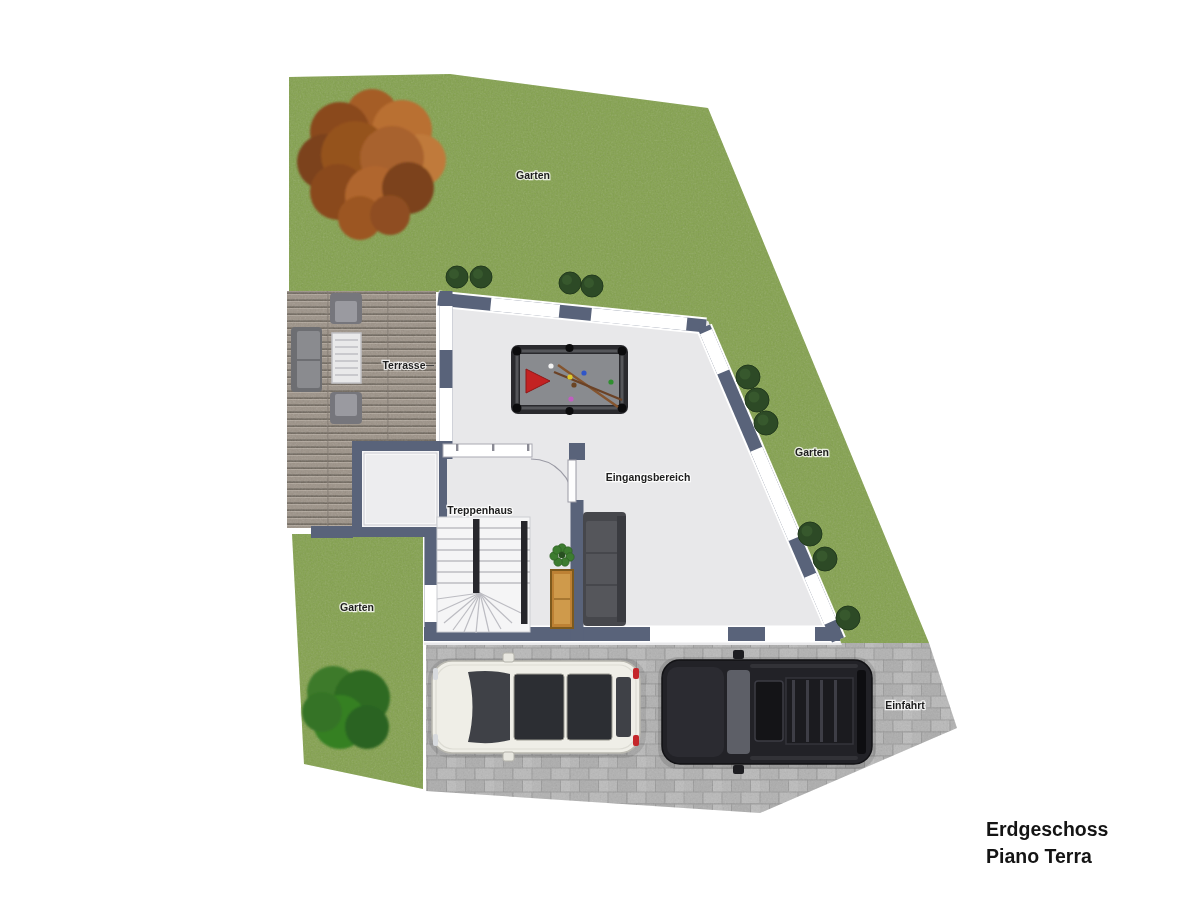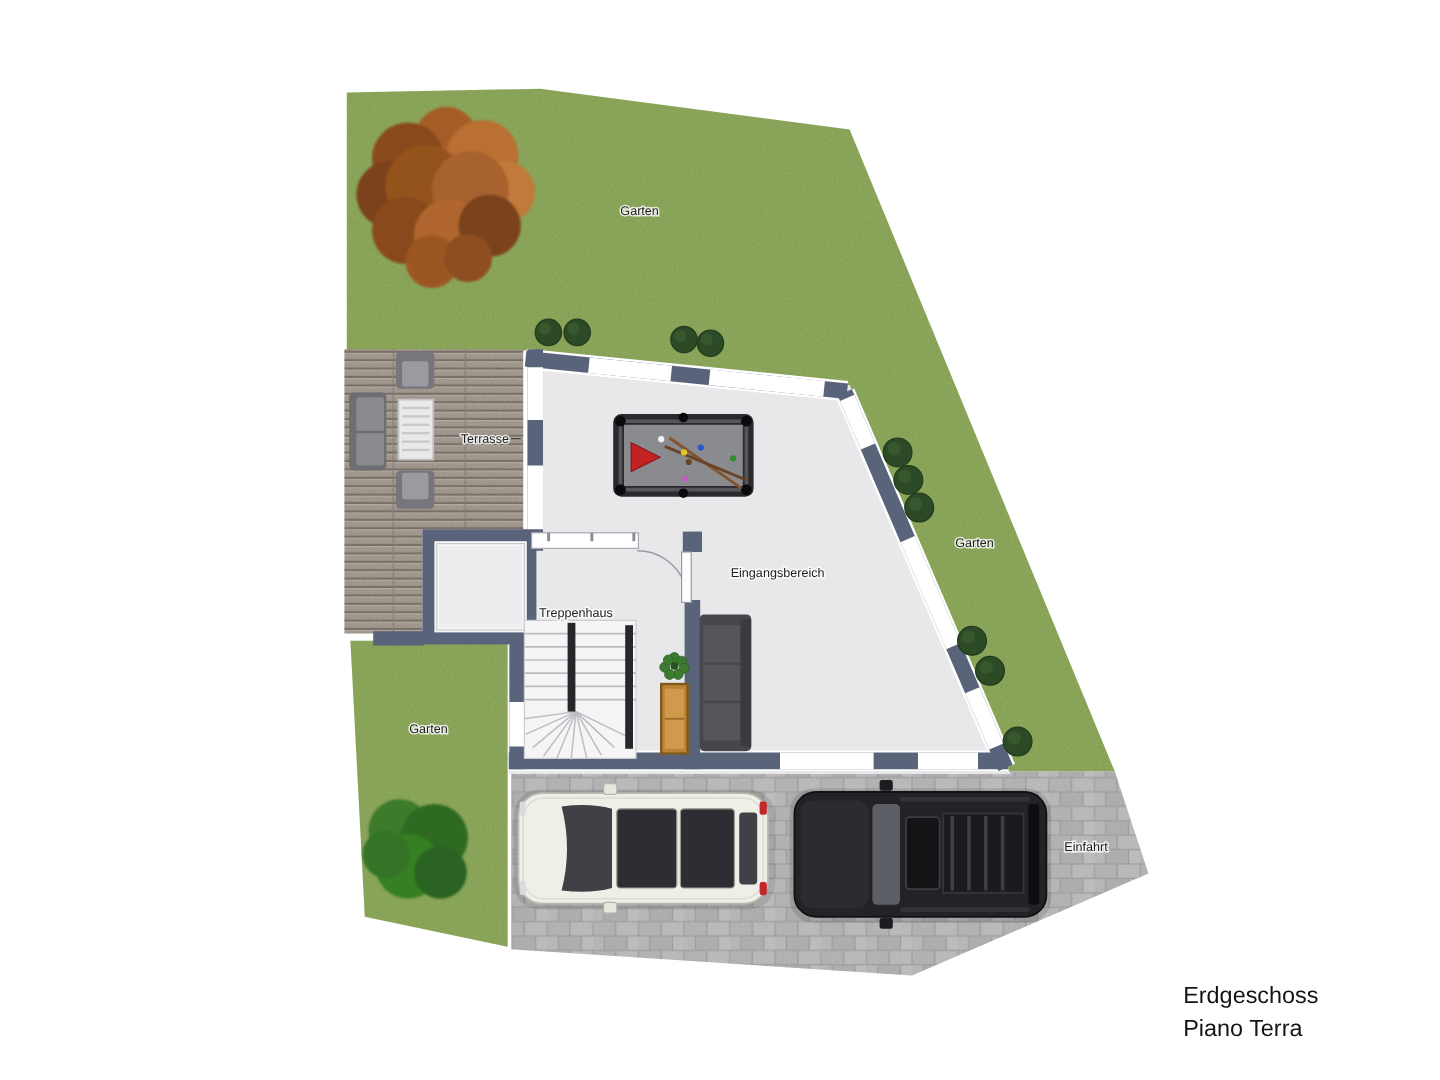--- a/index.html
+++ b/index.html
@@ -1,16 +1,16 @@
 <!DOCTYPE html>
 <html><head>
 <meta charset="utf-8">
 <style>
   html,body{margin:0;padding:0;background:#ffffff;width:1200px;height:900px;overflow:hidden;}
-  #stage{position:relative;width:1200px;height:900px;background:#fff;font-family:"Liberation Sans",sans-serif;}
+  #stage{position:relative;width:1200px;height:900px;background:#fff;font-family:"Liberation Sans",sans-serif;font-weight:bold;}
   svg{position:absolute;left:0;top:0;}
   .lbl{font-family:"Liberation Sans",sans-serif;font-size:10.5px;fill:#1d1d1d;
        paint-order:stroke;stroke:#ffffff;stroke-width:2.4px;stroke-opacity:.8;text-anchor:middle;}
   .title-text{font-family:"Liberation Sans",sans-serif;font-size:19.5px;fill:#141414;text-anchor:start;}
 </style>
 </head>
 <body>
 
 <div id="stage">
 <svg width="1200" height="900" viewBox="0 0 1200 900">

